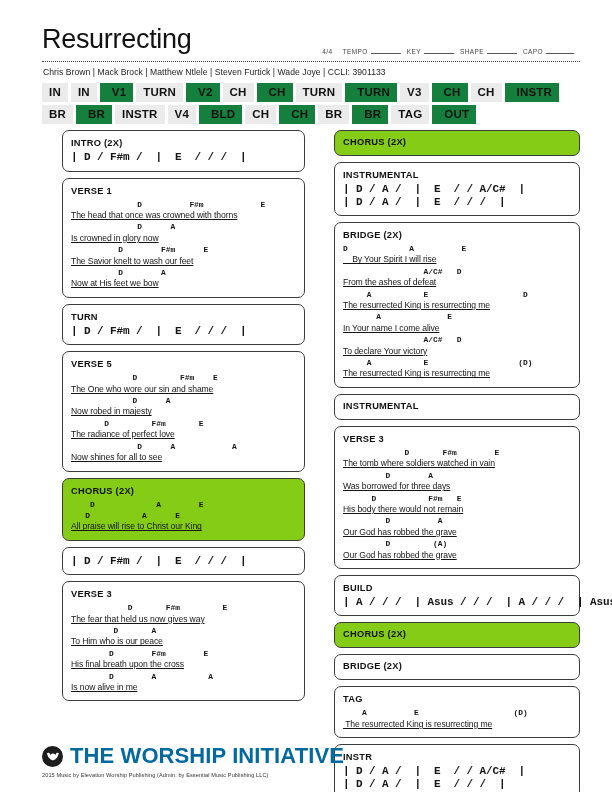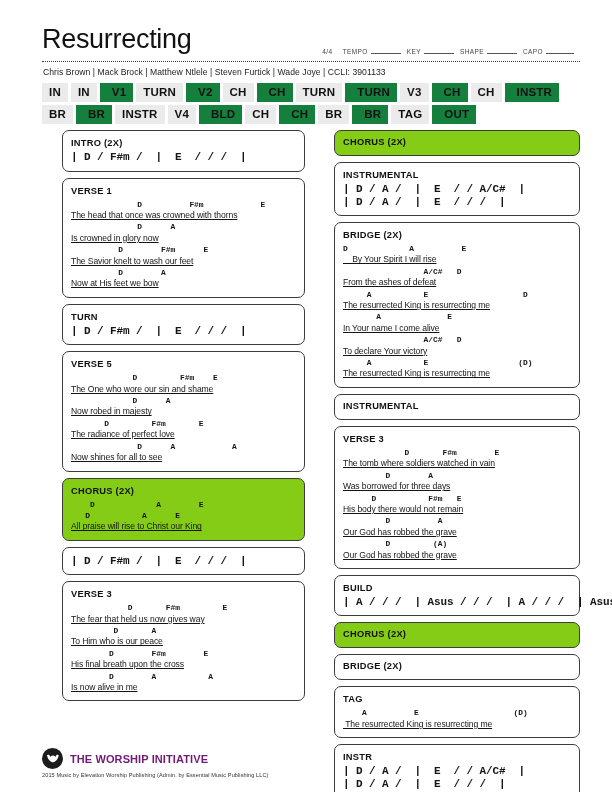--- a/index.html
+++ b/index.html
@@ -167,24 +167,24 @@
     height: 21px;
     border-radius: 50%;
     background: #1c1c1c;
     display: flex;
     align-items: center;
     justify-content: center;
     flex: 0 0 auto;
   }
   .brand-mark svg { display: block; }
   .brand-name {
-    font-size: 11px;
+    font-size: 22px;
     font-weight: bold;
     letter-spacing: 0.1px;
-    color: #701a75;
+    color: #0369a1;
   }
   .copyright {
     font-size: 5.6px;
     color: #333;
     margin-top: 3px;
     letter-spacing: 0.08px;
   }
 </style>
 </head>
 <body>

